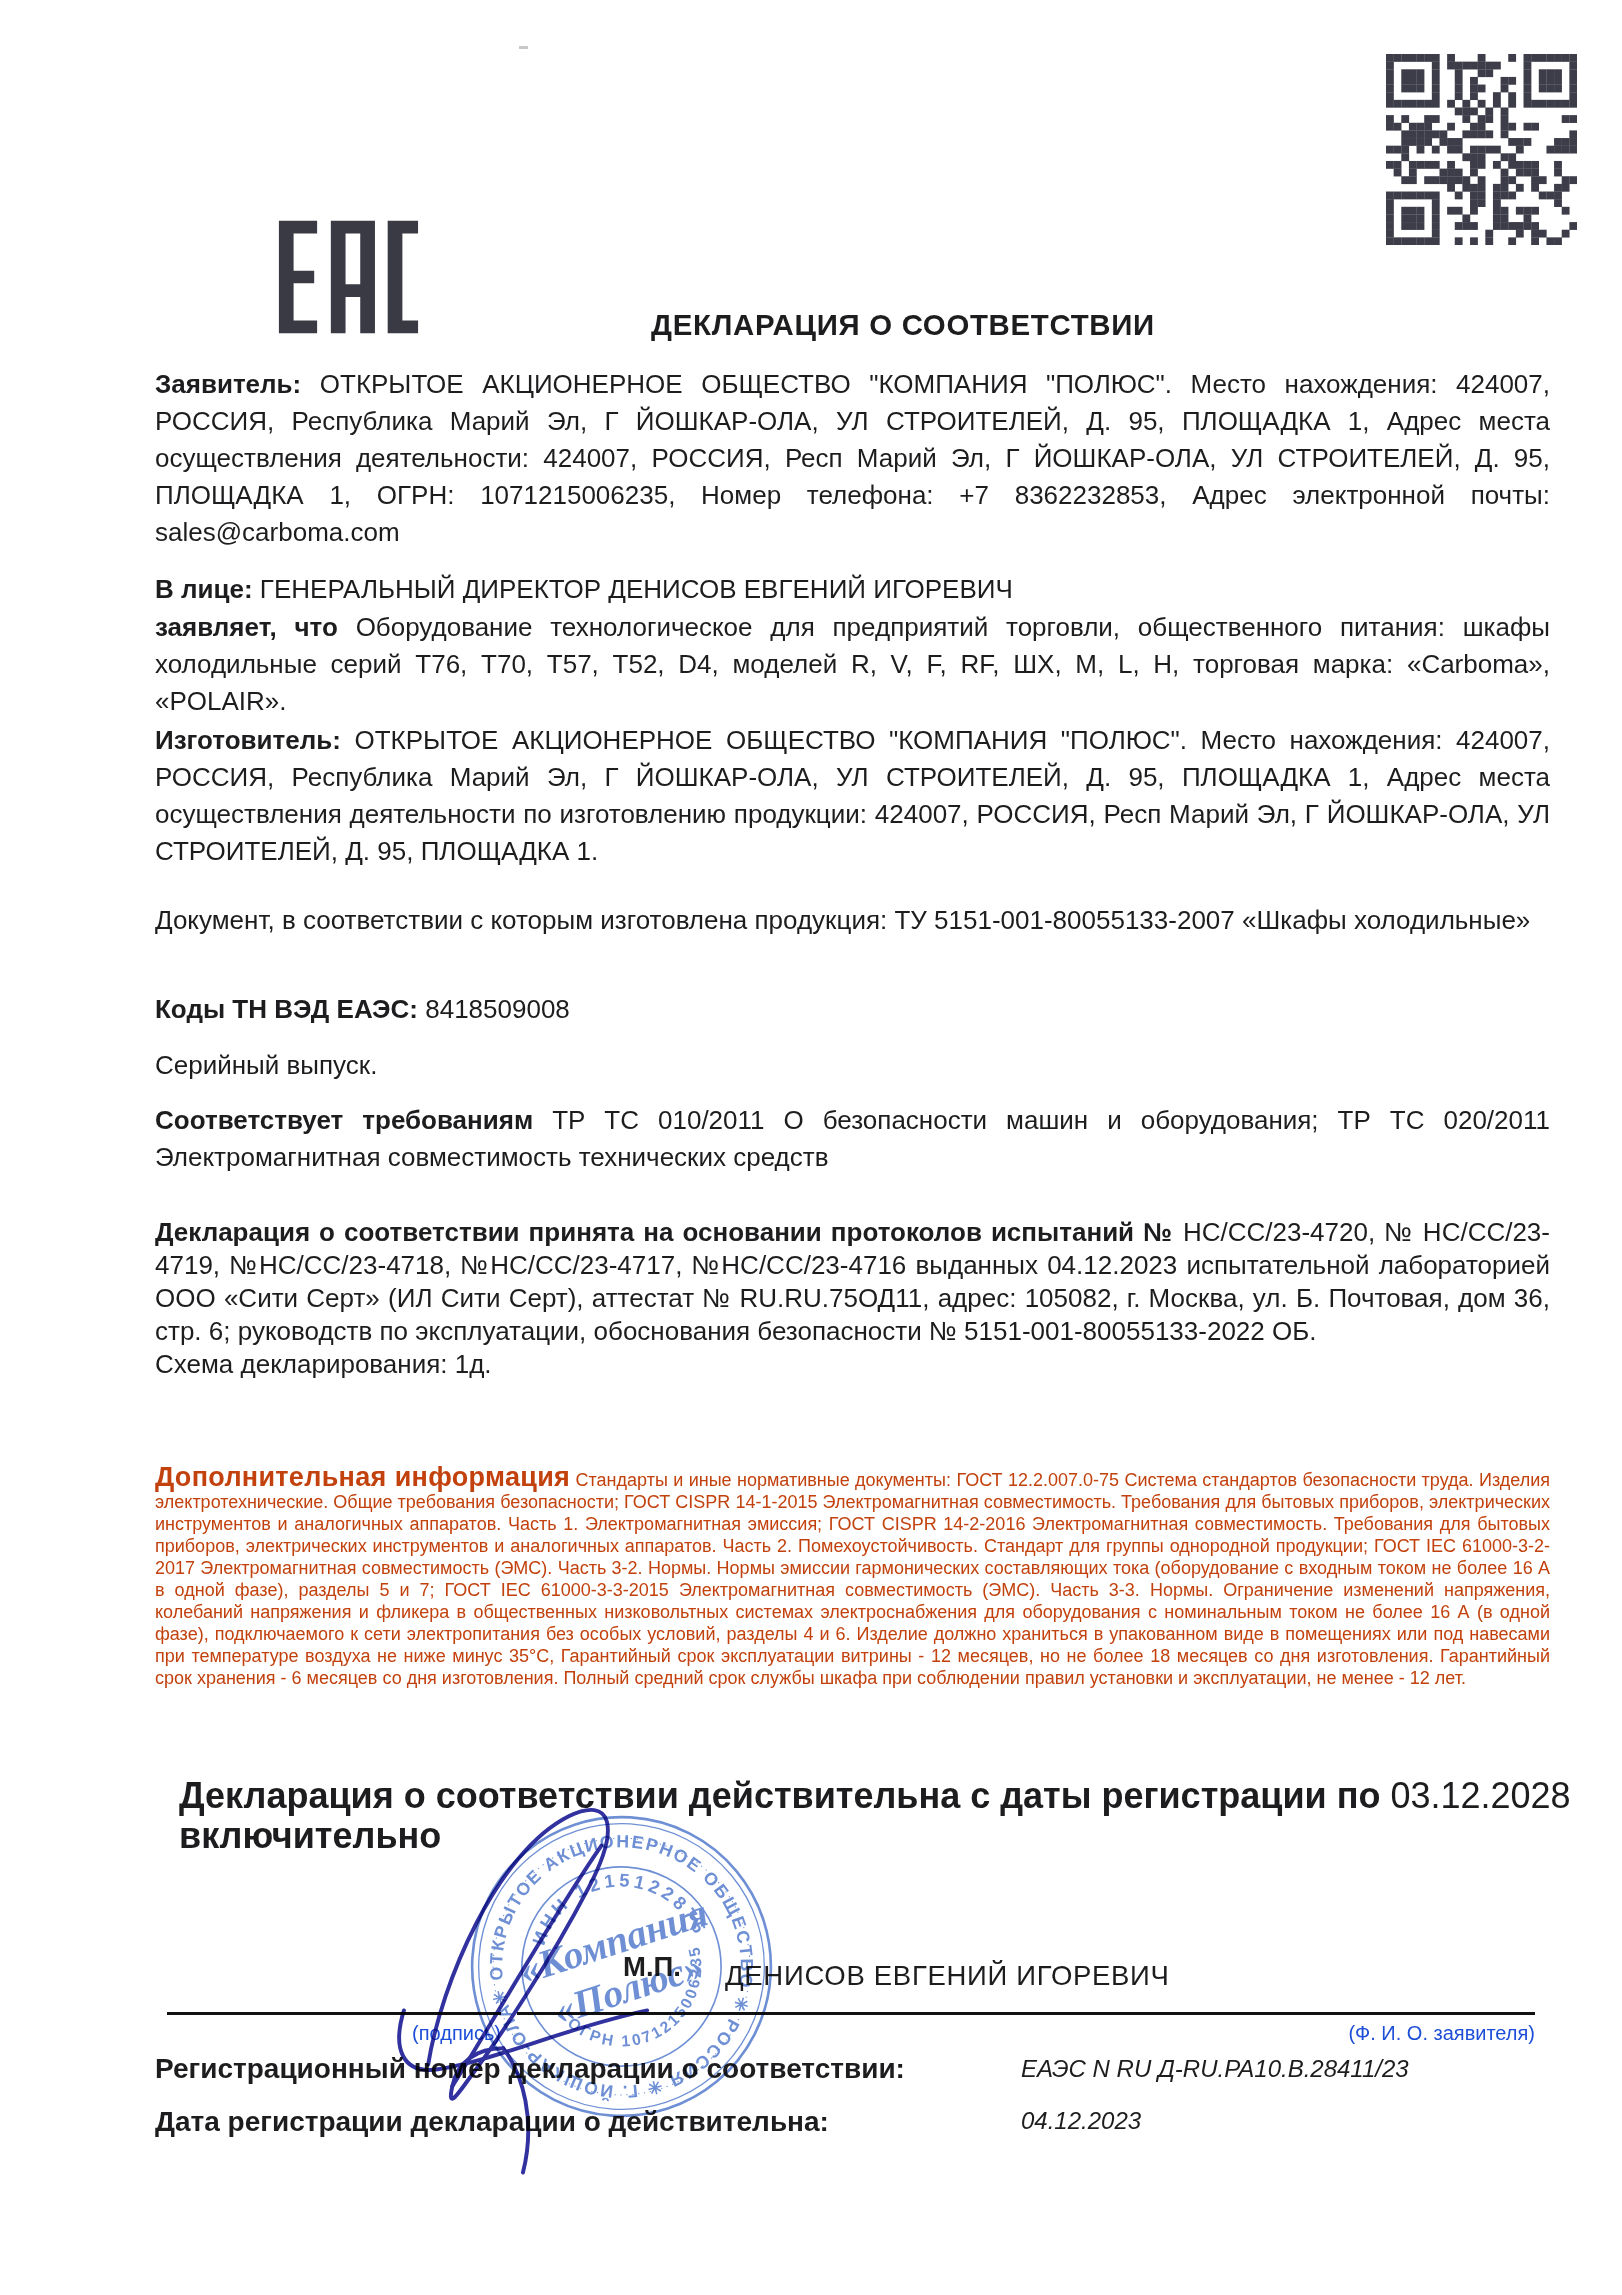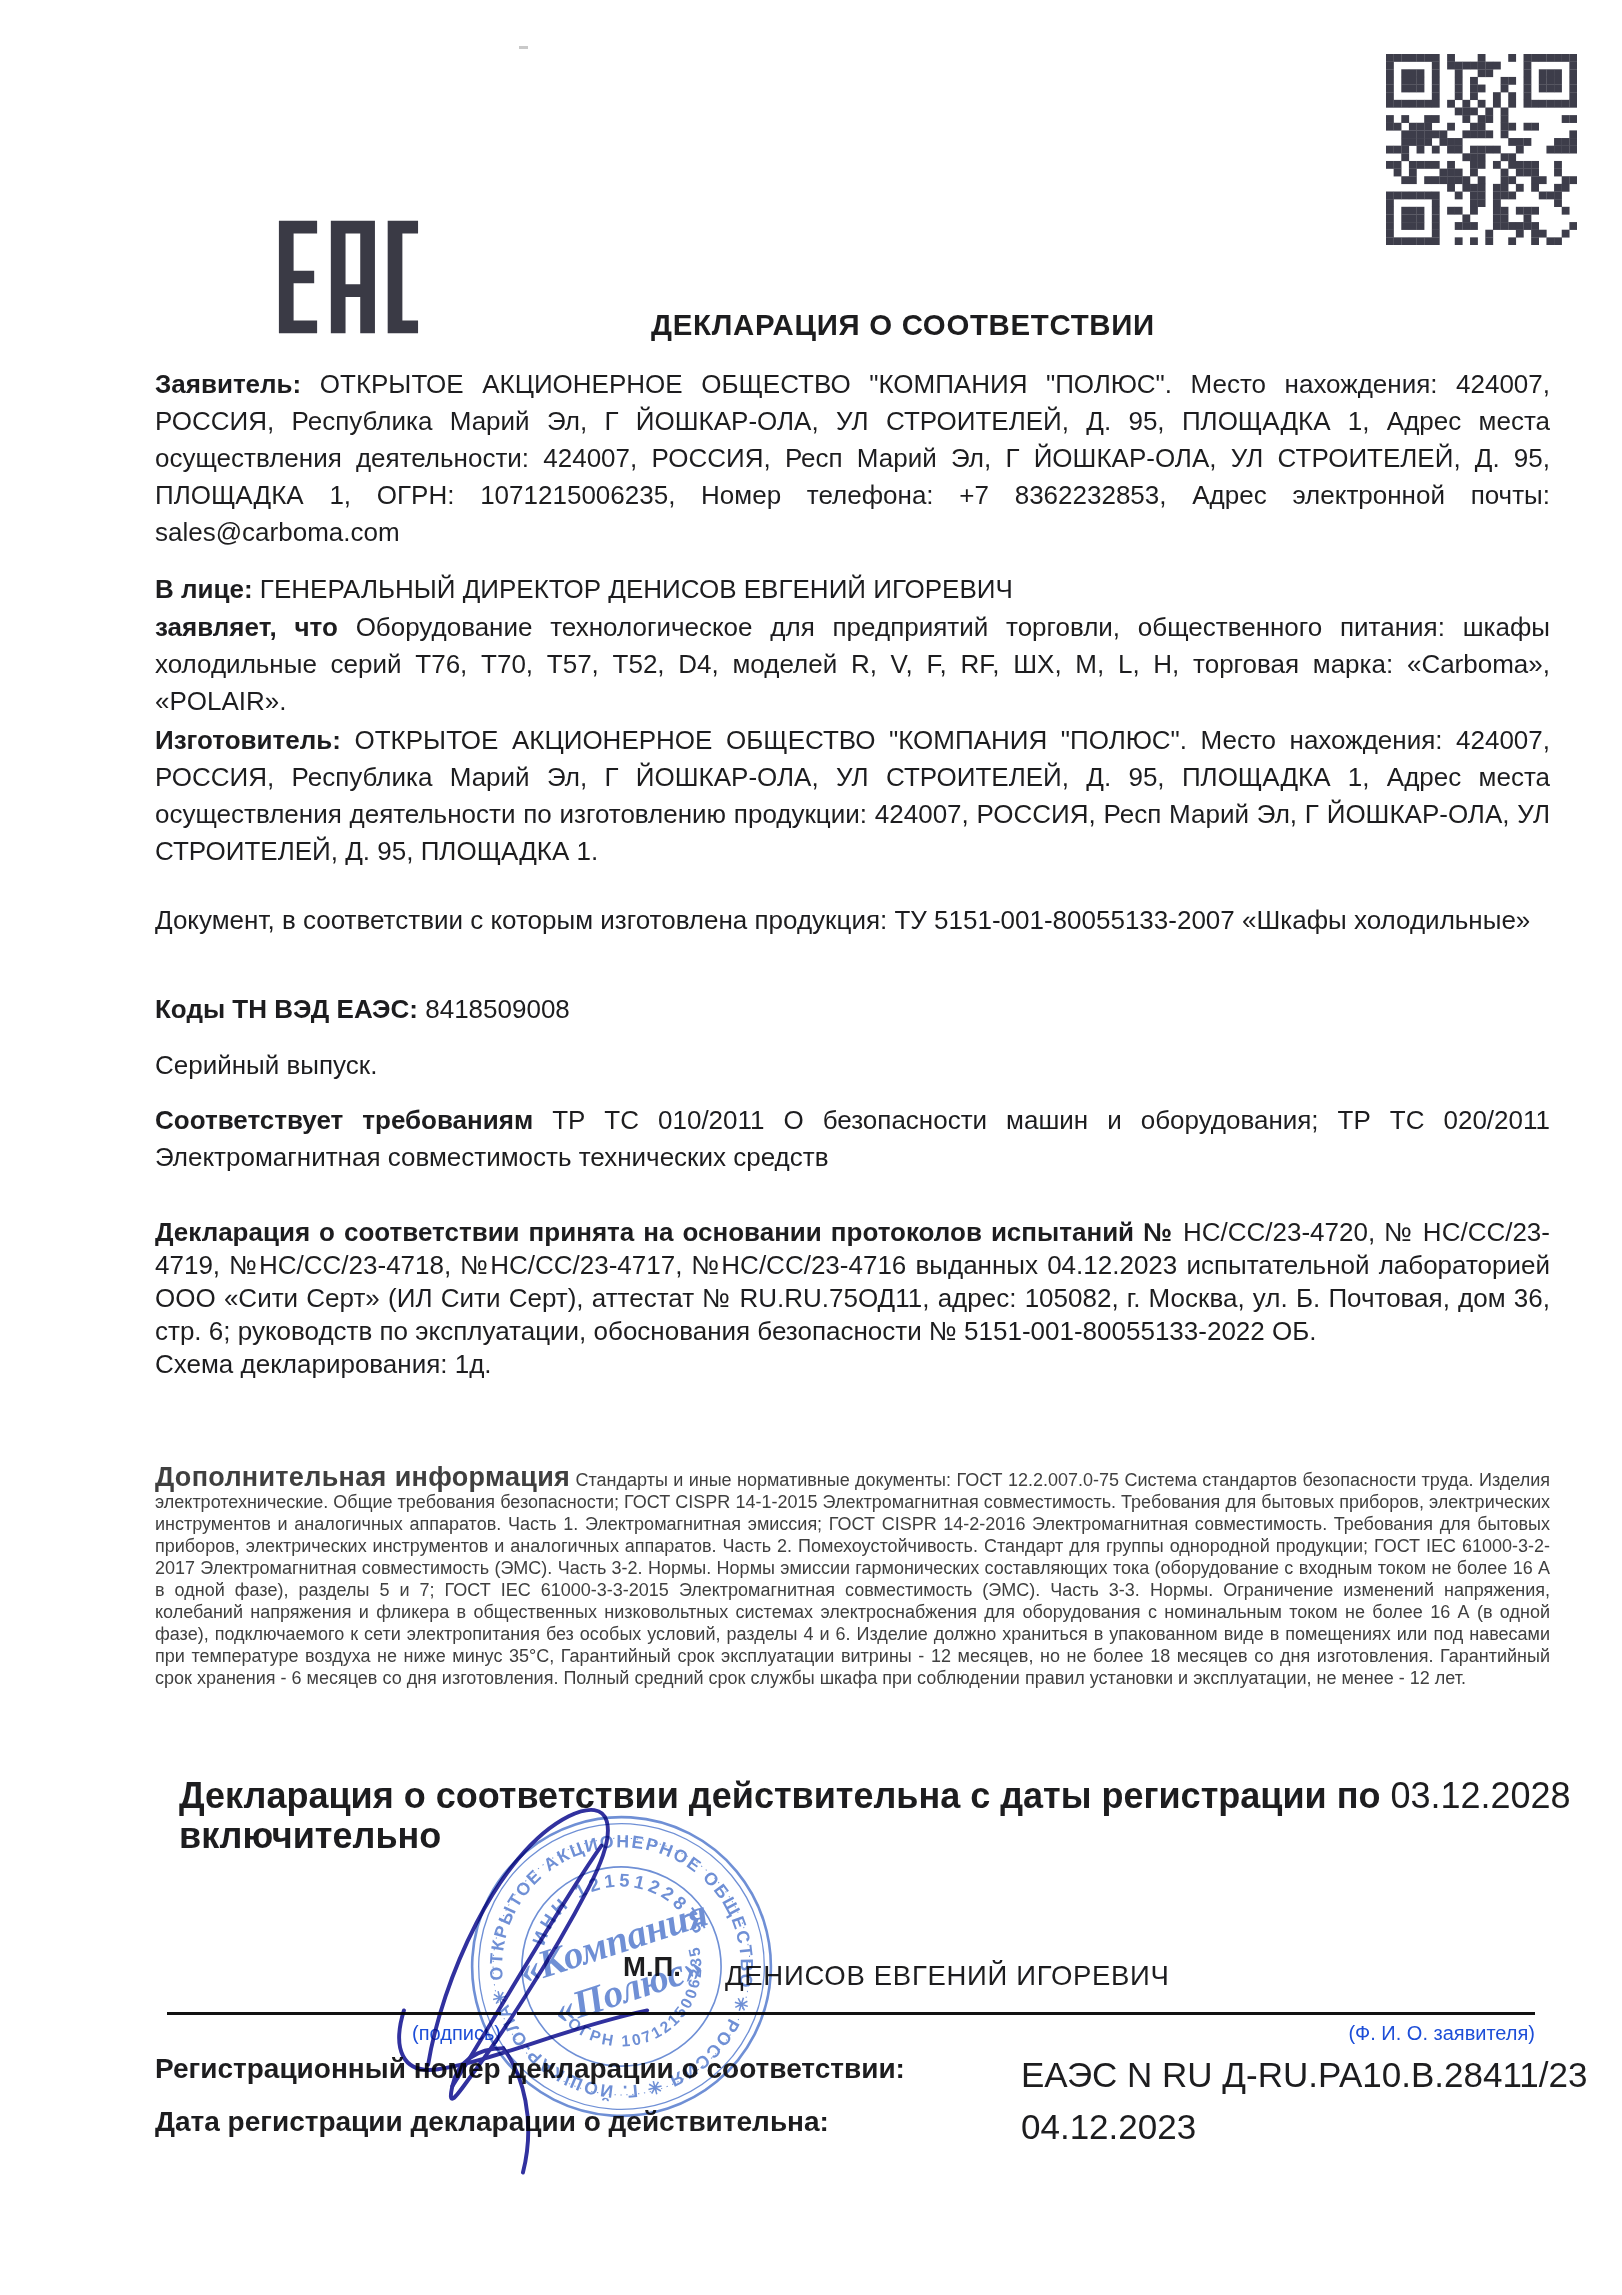--- a/index.html
+++ b/index.html
@@ -22,30 +22,30 @@
     position:absolute;left:155px;width:1395px;
     font-size:26px;line-height:37px;text-align:justify;
   }
   .b{font-weight:bold;}
   .title{
     position:absolute;left:301px;width:1204px;text-align:center;
     font-weight:bold;font-size:29.4px;letter-spacing:0.7px;
   }
   .small-block{
     position:absolute;left:155px;width:1395px;
-    font-size:18px;line-height:22px;text-align:justify;color:#404040;
+    font-size:18px;line-height:22px;text-align:justify;color:#c2410c;
   }
   .small-block .head{font-weight:bold;font-size:27px;letter-spacing:0.3px;}
   .basis{line-height:33px;font-size:26px;}
   .validity{position:absolute;left:155px;width:1395px;font-weight:bold;font-size:36px;margin-left:24px;}
   .validity .date{font-weight:normal;}
   .hline{position:absolute;height:2.6px;background:#111;}
   .caption{position:absolute;font-size:20px;text-align:right;color:#1d4ed8;}
   .reg-label{position:absolute;left:155px;font-weight:bold;font-size:28px;white-space:nowrap;}
-  .reg-value{position:absolute;left:1021px;font-size:35px;white-space:nowrap;}
+  .reg-value{position:absolute;left:1021px;font-size:24px;white-space:nowrap;font-style:italic;}
   #mp{position:absolute;left:623px;top:1951px;font-weight:bold;font-size:27.5px;z-index:2;}
   #fio-name{position:absolute;left:725px;top:1960px;font-size:27.5px;letter-spacing:0.7px;z-index:2;}
   #eac-logo{position:absolute;left:274px;top:215px;z-index:1;}
   #qr{position:absolute;left:1386px;top:54px;z-index:1;}
   #stamp{position:absolute;left:461px;top:1806px;z-index:3;opacity:0.88;pointer-events:none;mix-blend-mode:multiply;}
   #signature{position:absolute;left:281px;top:1767px;z-index:4;pointer-events:none;mix-blend-mode:multiply;}
   .artifact{position:absolute;left:519px;top:46px;width:9.2px;height:2.6px;background:#c9c9c9;}
 </style>
 </head>
 <body>

